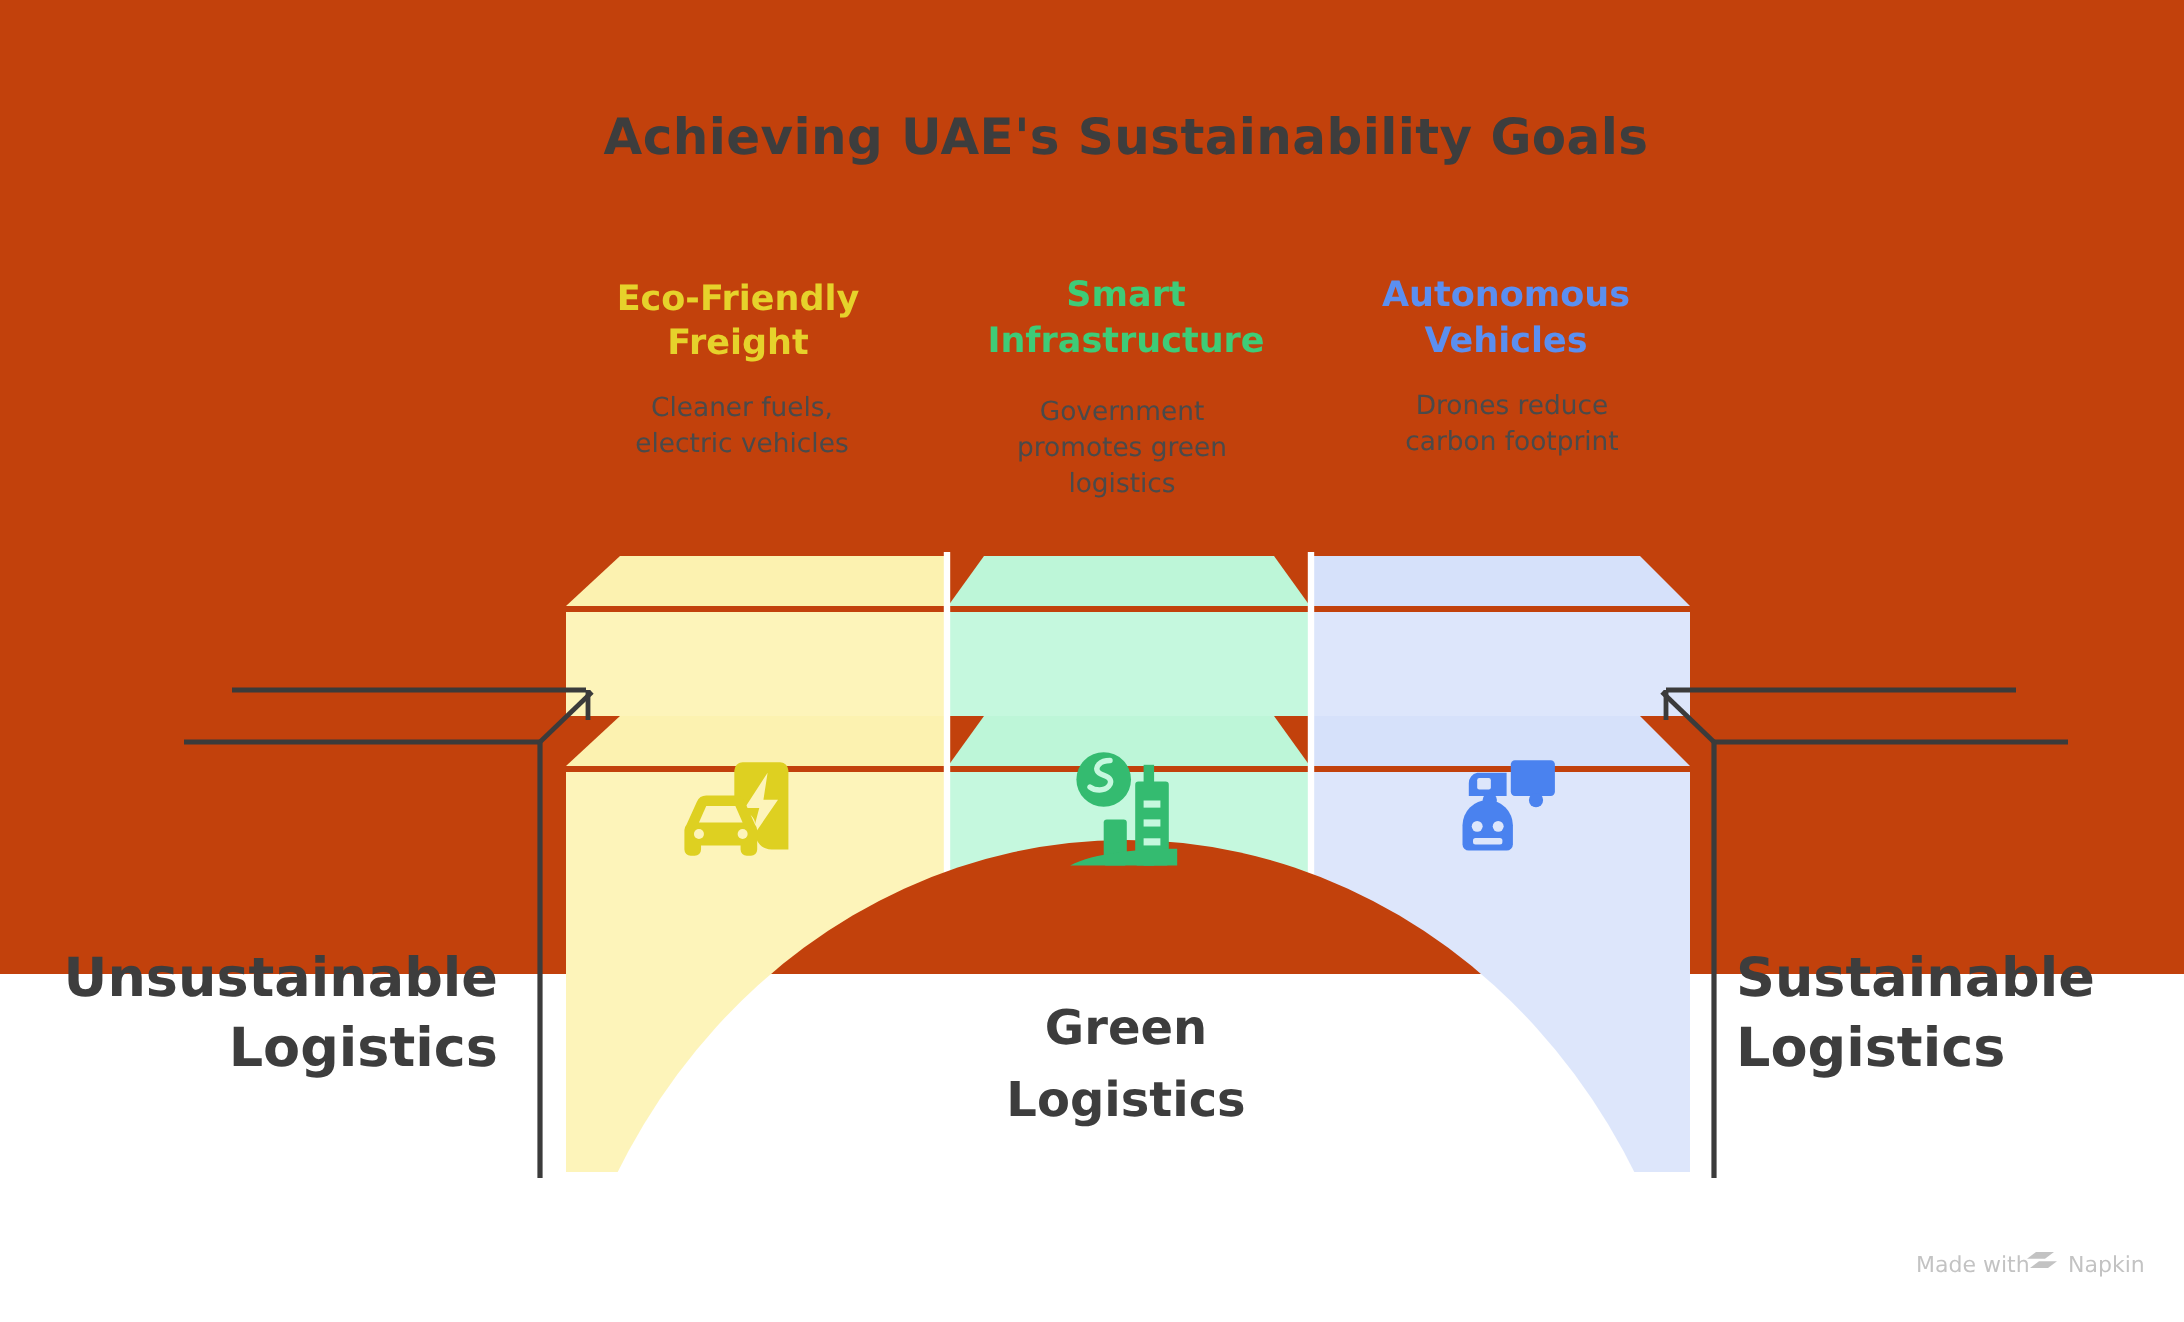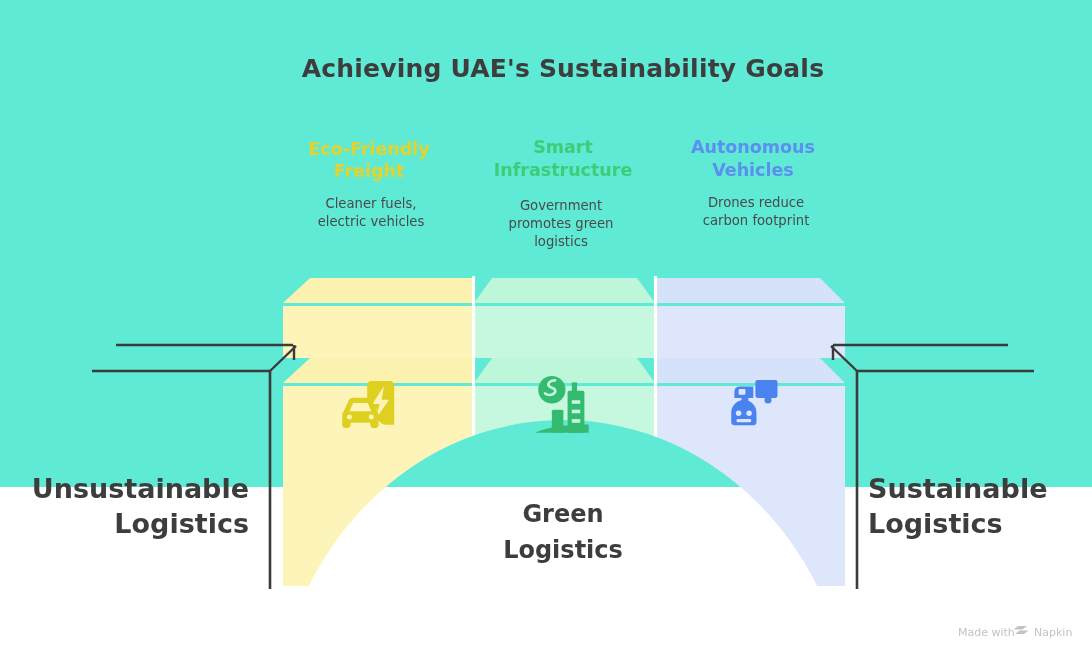--- a/index.html
+++ b/index.html
@@ -11,21 +11,21 @@
     width: 1092px;
     height: 661px;
     font-family: "DejaVu Sans", sans-serif;
     overflow: hidden;
     position: relative;
   }
   #stage {
     position: relative;
     width: 1092px;
     height: 487px;
-    background: #5eead4;
+    background: #c2410c;
   }
   svg#scene {
     position: absolute;
     left: 0;
     top: 0;
     width: 1092px;
     height: 661px;
     display: block;
   }
   .title-text {

